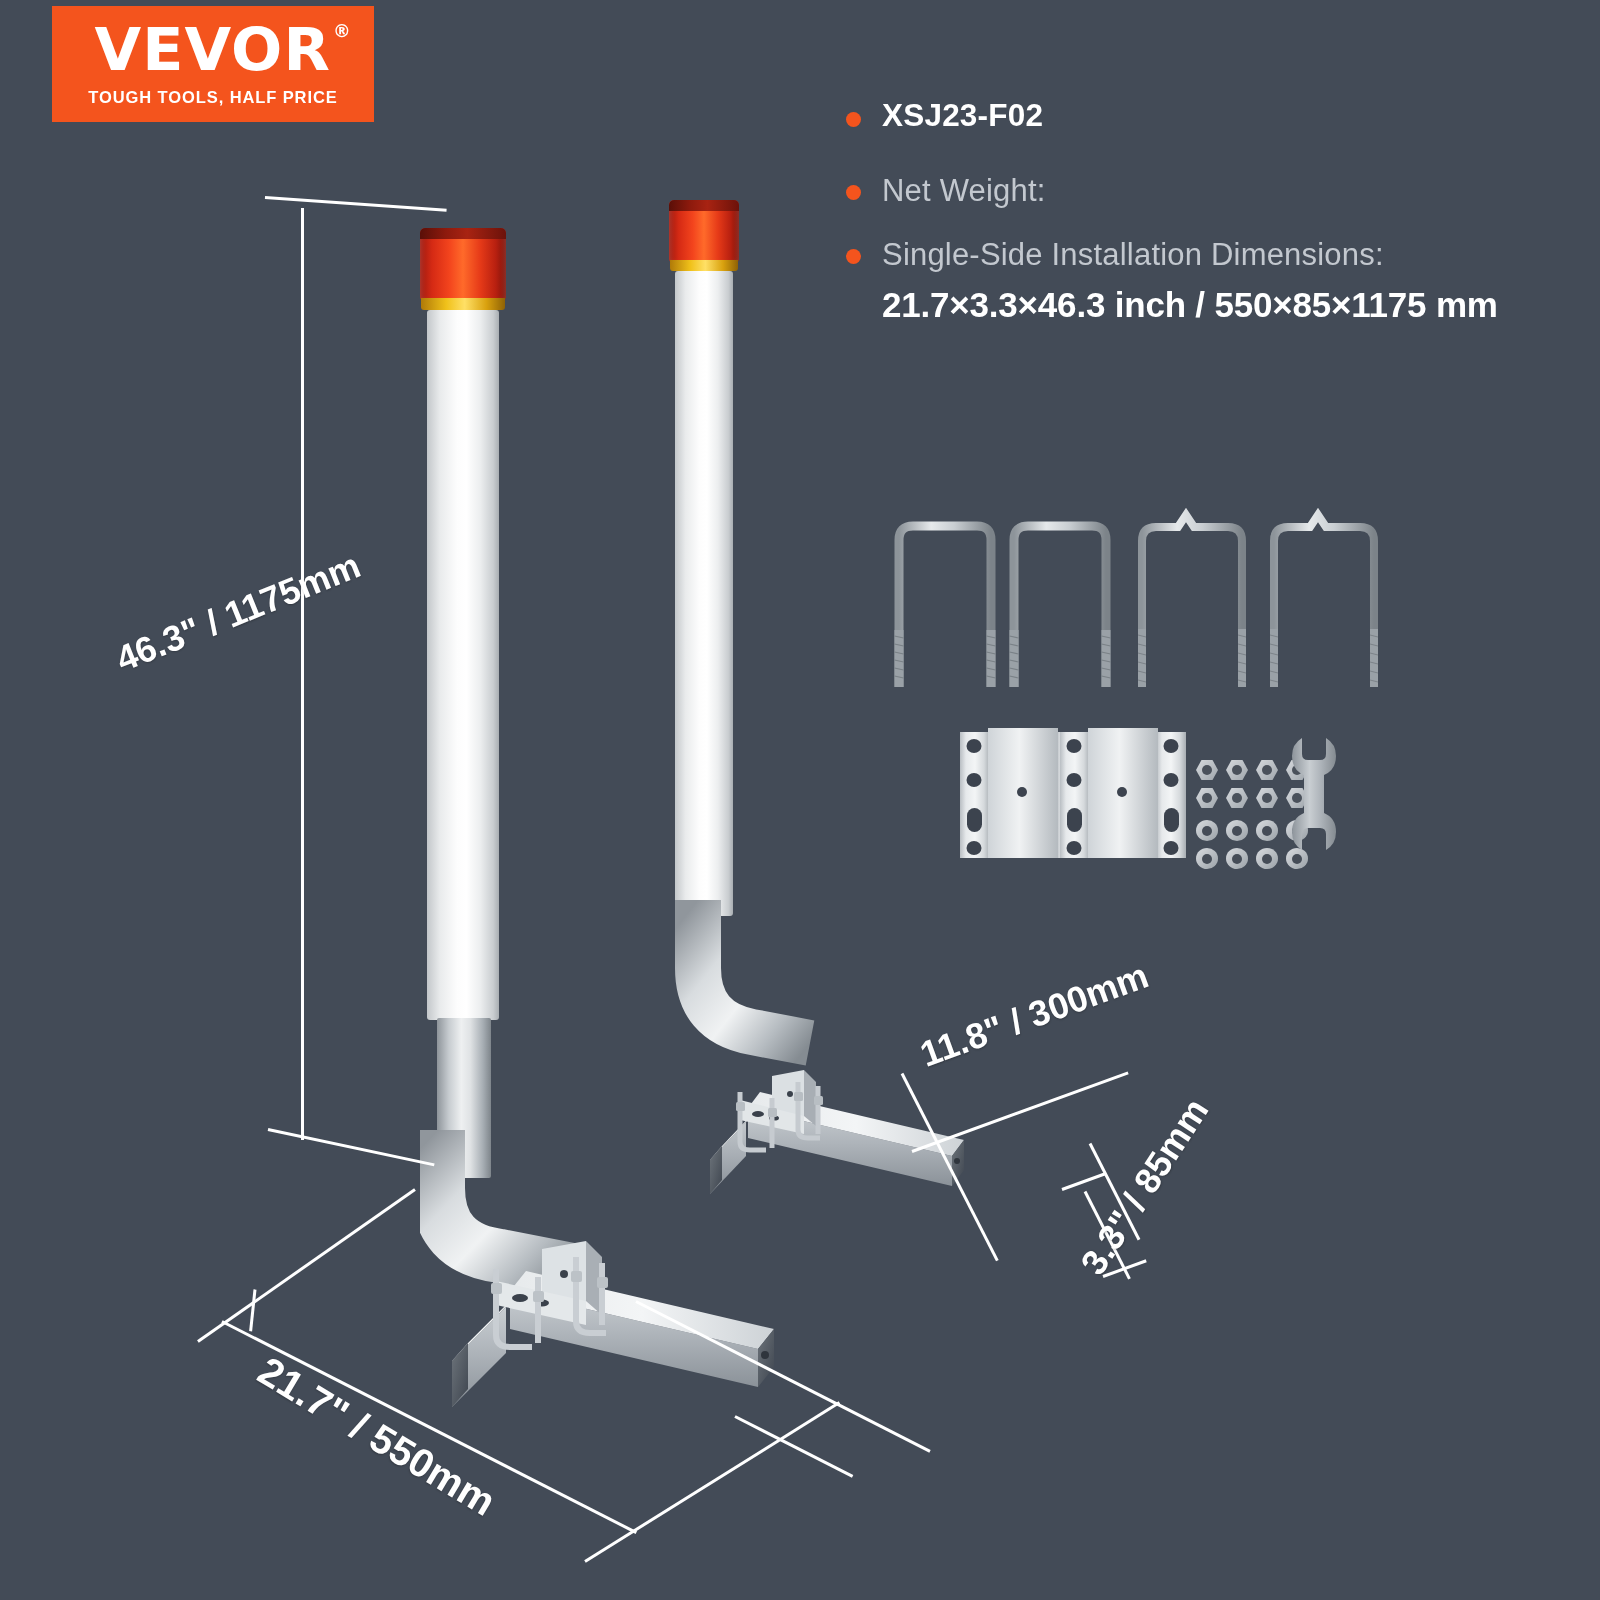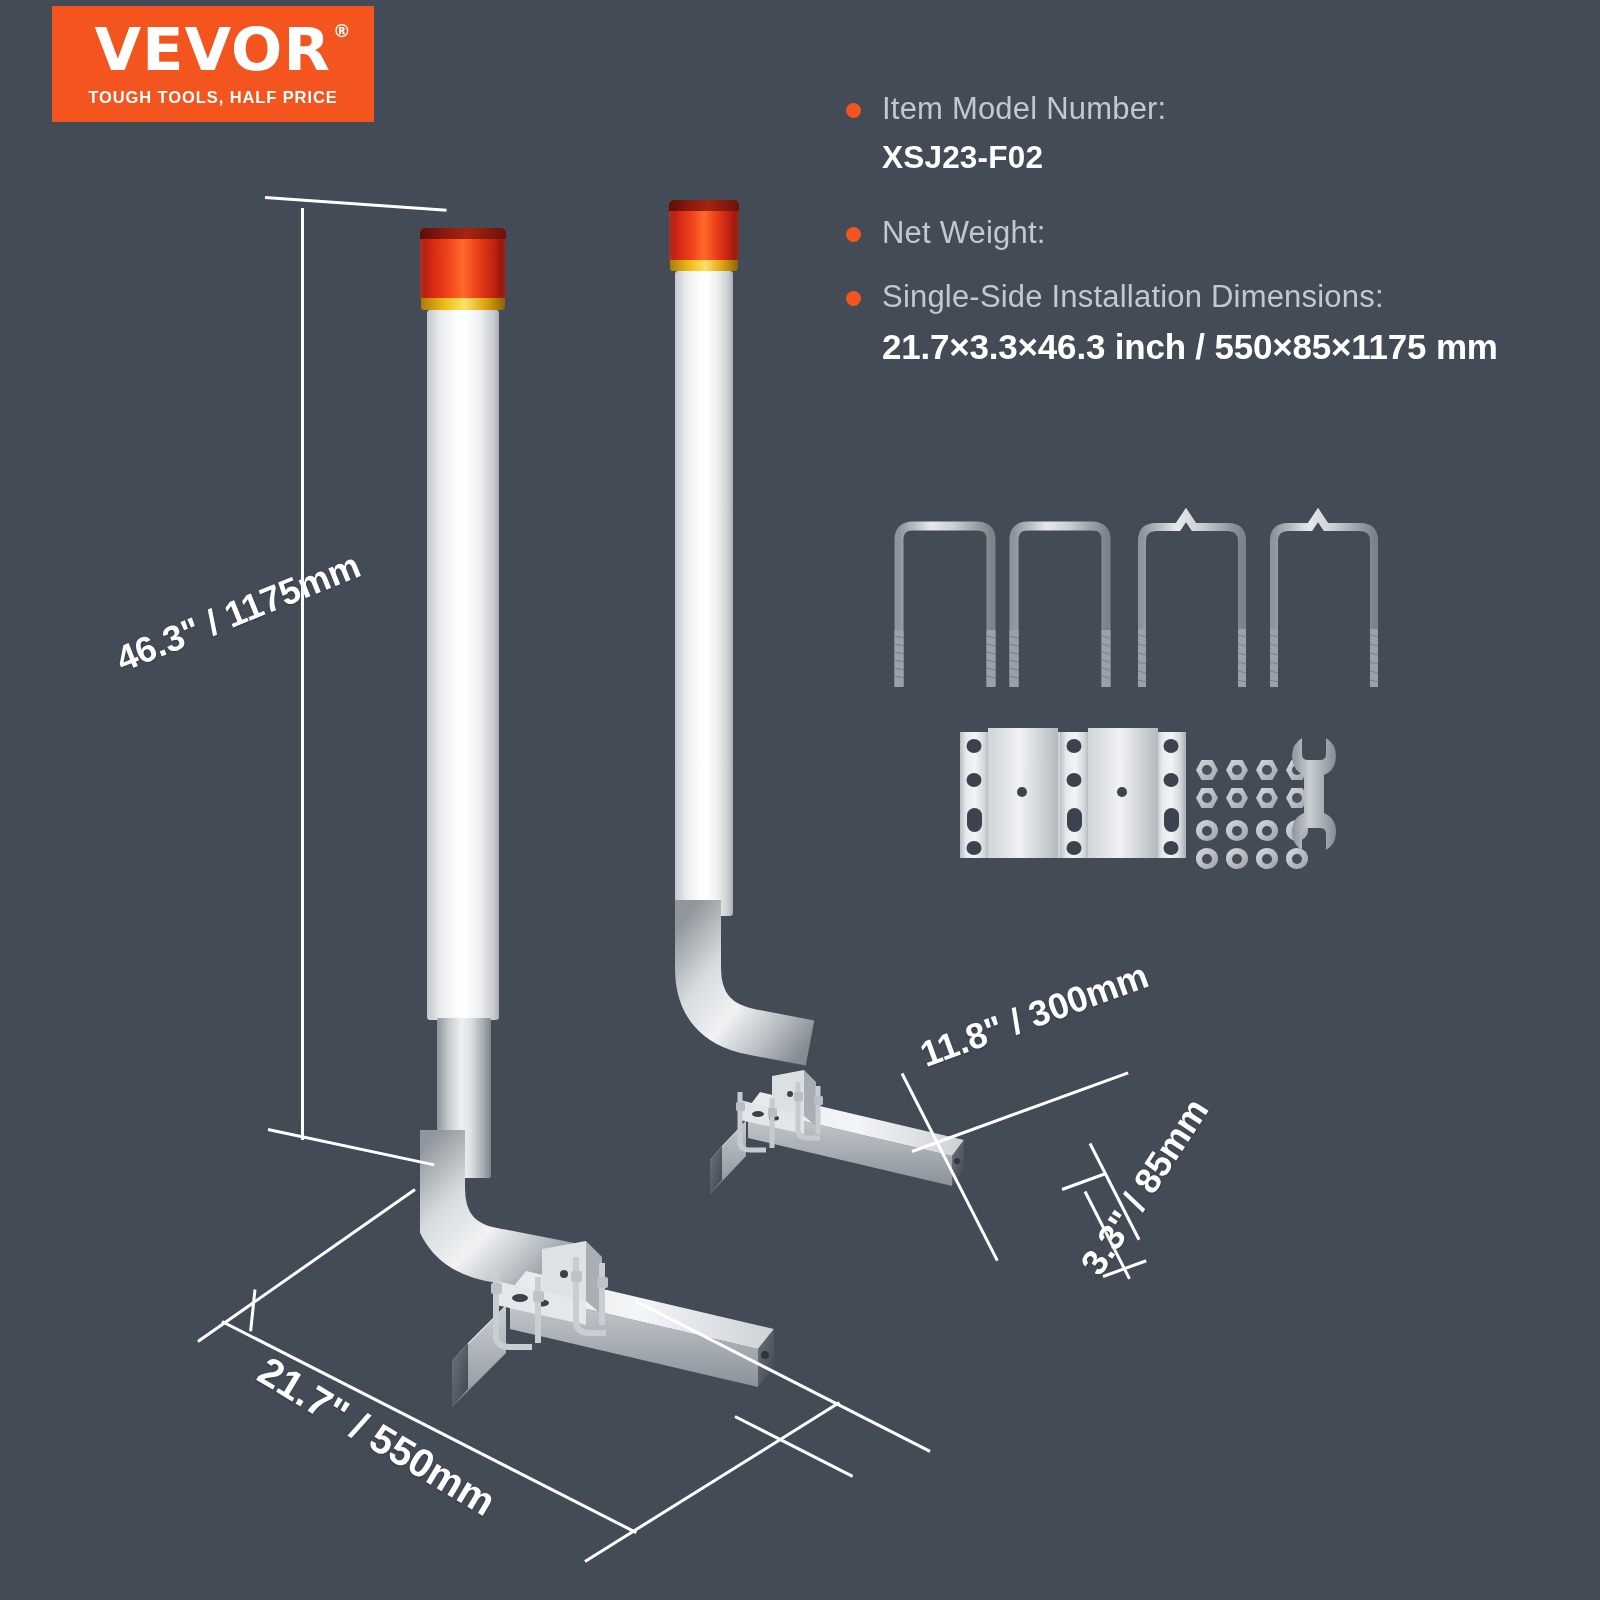--- a/index.html
+++ b/index.html
@@ -116,21 +116,20 @@
     <div class="logo-word">
       <span>VEVOR</span><span class="logo-reg">®</span>
     </div>
     <div class="logo-tag">TOUGH TOOLS, HALF PRICE</div>
   </div>
 
   <div class="specs">
 
     <div class="spec-item">
       <span class="bullet"></span>
-      <div class="spec-label">Item Model Number:</div>
       <div class="spec-value">XSJ23-F02</div>
     </div>
 
     <div class="spec-item" style="margin-top:36px;">
       <span class="bullet"></span>
       <div class="spec-label">Net Weight:</div>
     </div>
 
     <div class="spec-item" style="margin-top:7px;">
       <span class="bullet"></span>

